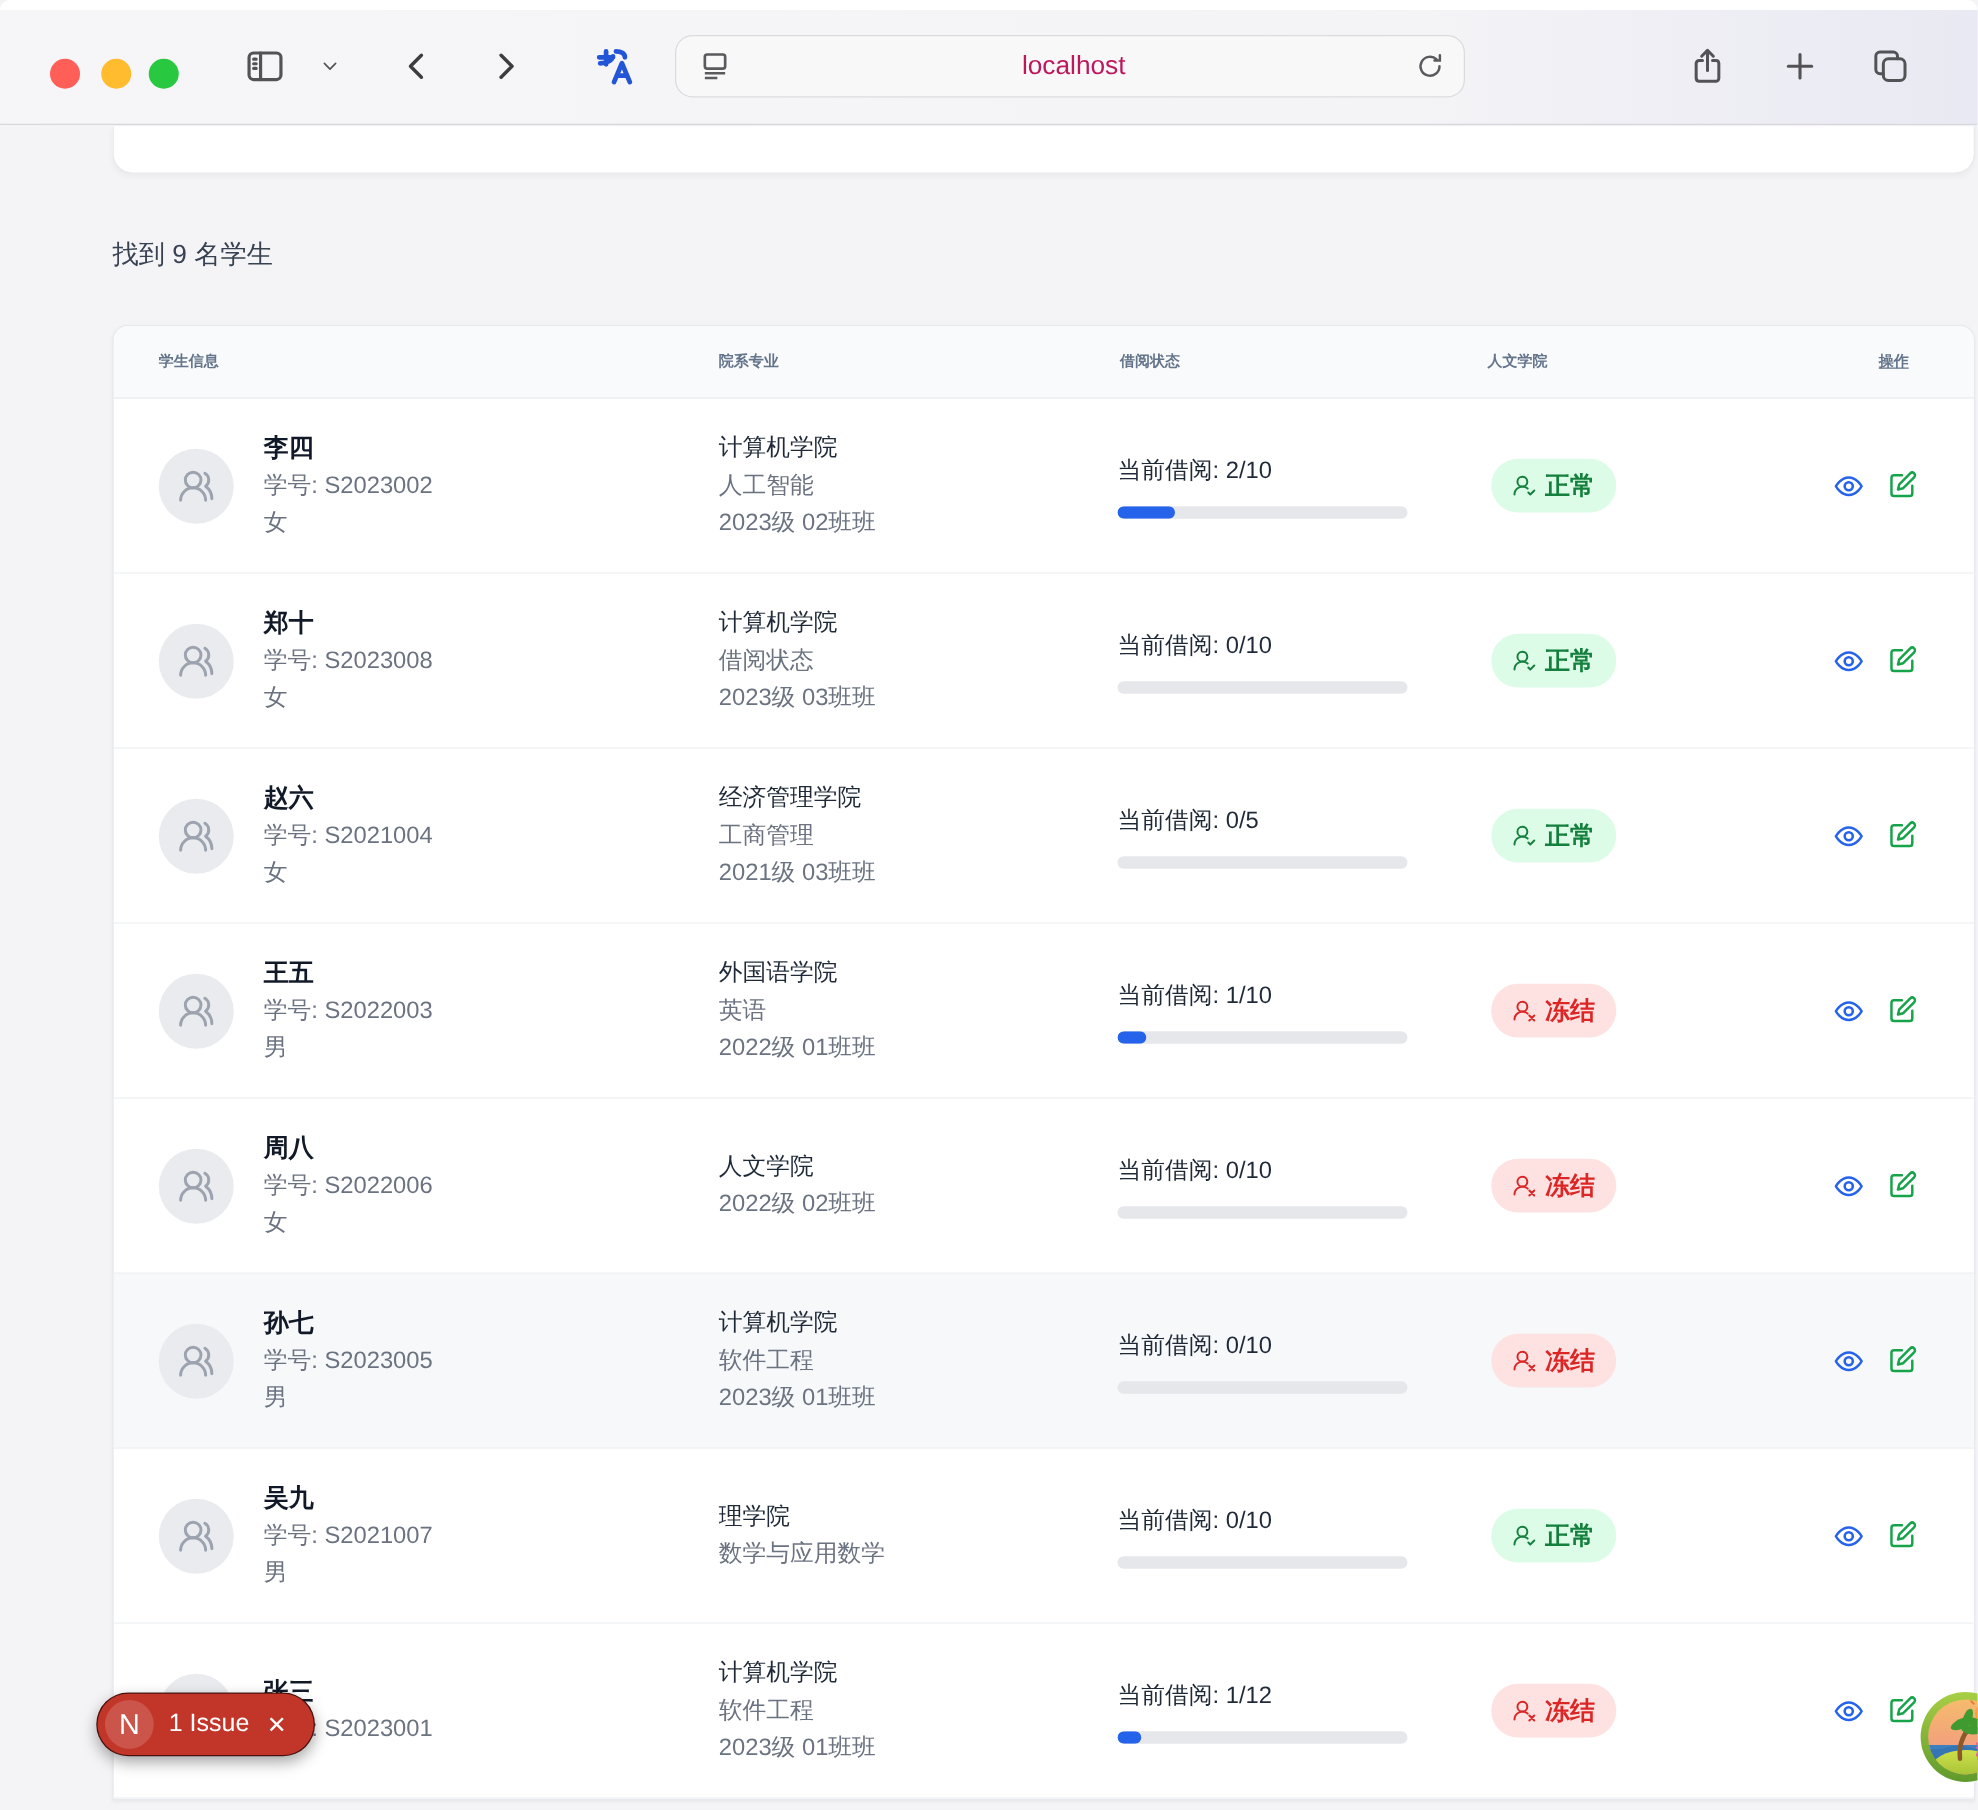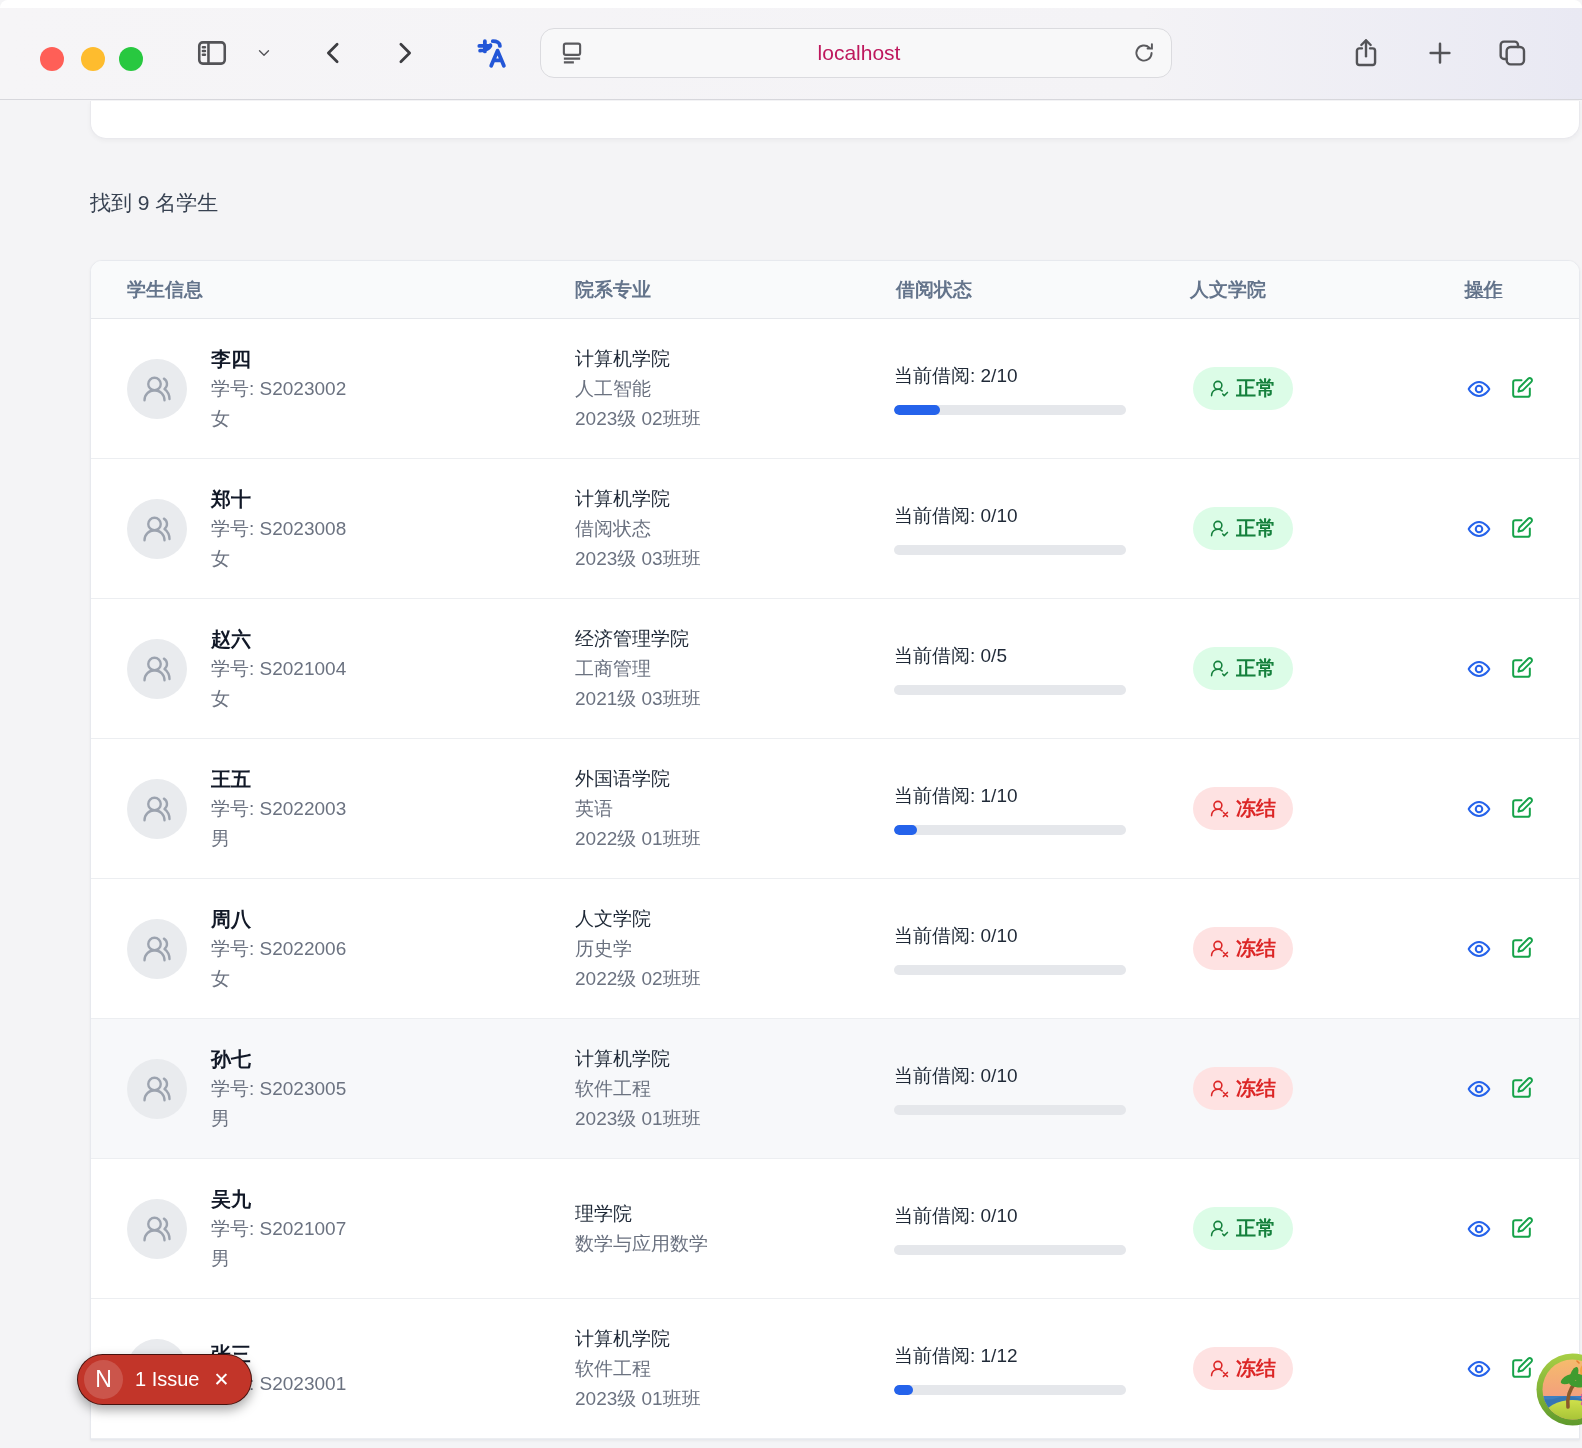--- a/index.html
+++ b/index.html
@@ -33,23 +33,23 @@
   .top-card-remnant { position:absolute; left:46px; top:0; width:1490px; height:38px;
     background:#ffffff; border:1px solid #e9e9ed; border-top:none;
     border-radius:0 0 16px 16px; box-shadow:0 2px 5px rgba(0,0,0,.04); }
   .result-count { position:absolute; left:46px; top:88px; font-size:21px; color:#374151; }
 
   .table-card { position:absolute; left:46px; top:159px; width:1490px;
     background:#ffffff; border:1px solid #e7e9ee; border-radius:12px 12px 0 0;
     box-shadow:0 1px 3px rgba(0,0,0,.05); overflow:hidden; }
   .tgrid { display:grid; grid-template-columns:484px 313px 300px 252px 139px; align-items:center; }
   .thead { height:58px; background:#f9fafb; border-bottom:1px solid #e5e7eb; }
-  .th { font-size:19px; font-weight:700; color:#64748b; }
+  .th { font-size:12px; font-weight:700; color:#64748b; }
   .th.c1 { padding-left:36px; } .th.c3 { padding-left:8px; } .th.c4 { padding-left:2px; }
-  .th.c5 { text-align:center; padding-right:52px;text-decoration:underline; }
+  .th.c5 { text-align:right; padding-right:52px;text-decoration:underline; }
   .trow { height:140px; border-bottom:1px solid #eceef1; background:#ffffff; }
   .trow.highlight { background:#f7f8fa; }
 
   .cell-student { display:flex; align-items:center; gap:24px; padding-left:36px; }
   .avatar { width:60px; height:60px; border-radius:50%; background:#e9ebee; flex:none;
     display:flex; align-items:center; justify-content:center; }
   .avatar svg { stroke:#9ca3af; fill:none; stroke-width:1.9; stroke-linecap:round; stroke-linejoin:round; }
   .stu-name { font-size:20px; font-weight:700; color:#111827; line-height:30px; }
   .stu-sub  { font-size:19px; color:#6b7280; line-height:30px; }
   .dept-main { font-size:19px; font-weight:500; color:#1f2937; line-height:30px; }
@@ -398,21 +398,20 @@
         </svg>
       </span>
       <span>
         <div class="stu-name">周八</div>
         <div class="stu-sub">学号: S2022006</div>
         <div class="stu-sub">女</div>
       </span>
     </div>
     <div>
       <div class="dept-main">人文学院</div>
-      <div class="dept-sub">历史学</div>
       <div class="dept-sub">2022级 02班班</div>
     </div>
     <div class="cell-borrow">
       <div class="borrow-label">当前借阅: 0/10</div>
       <div class="progress-track">
         <div class="progress-fill" style="width: 0%;"></div>
       </div>
     </div>
     <div class="cell-status">
       <span class="badge frozen">

